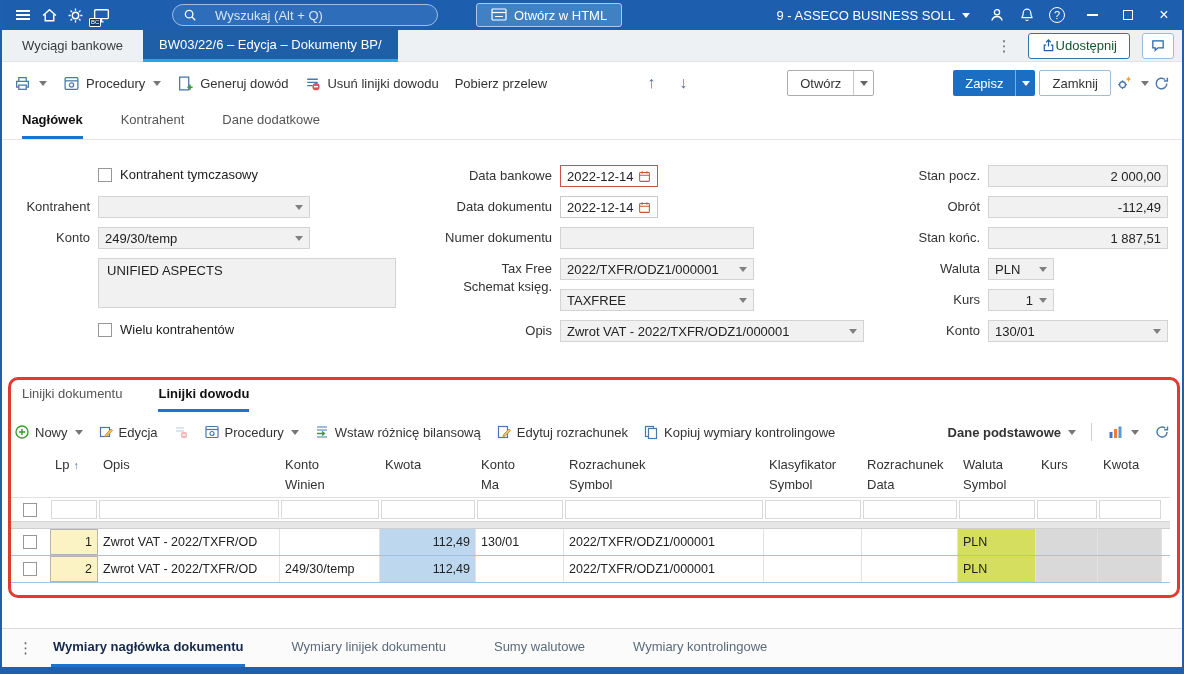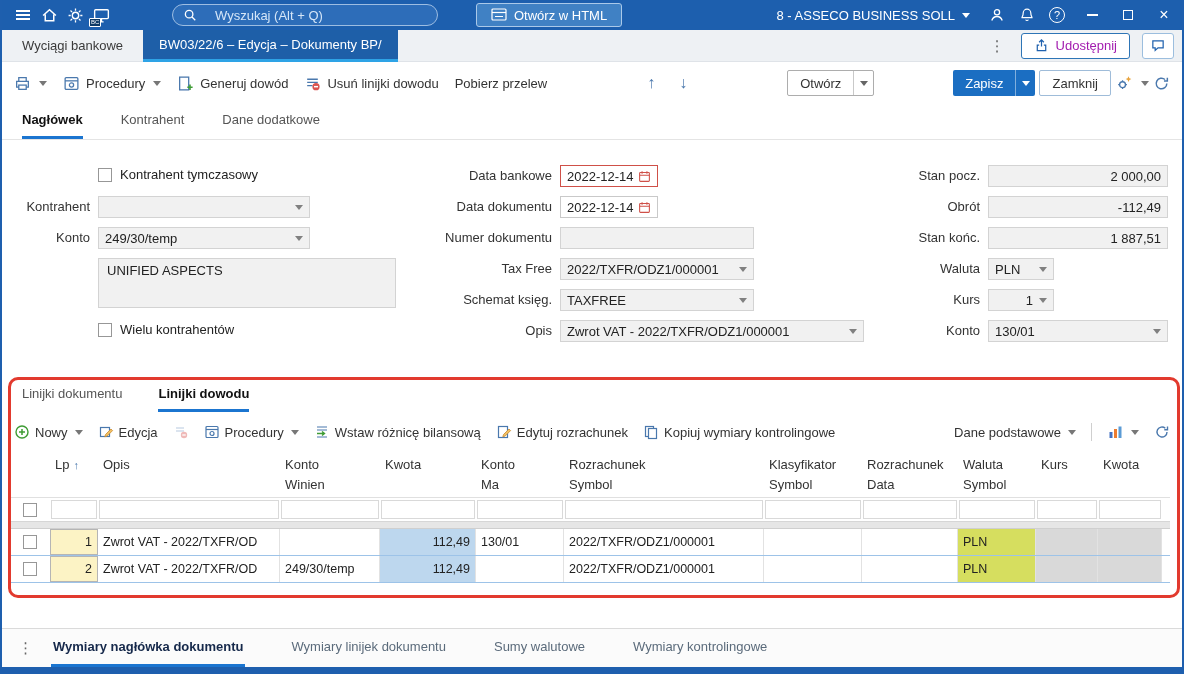--- a/index.html
+++ b/index.html
@@ -35,22 +35,22 @@
   .max-box { width:10px; height:10px; border:1.4px solid #fff; display:block; }
   .close-x { font-size:16px; line-height:16px; }
 
   
   .doctabs { height:32px; background:#eef1f4; display:flex; align-items:center; flex:0 0 auto; border-bottom:1px solid #dfe3e8; }
   .doctab-plain { padding:0 20px; color:#3a3a3a; cursor:pointer; }
   .doctab-active { height:32px; max-width:284px; background:#1e5fa8; color:#fff; display:flex; align-items:center;
                    padding:0 16px; border-bottom:3px solid #2ea3e6; cursor:pointer; white-space:nowrap; overflow:hidden; }
   .doctabs-right { margin-left:auto; display:flex; align-items:center; gap:12px; padding-right:8px; }
   .dots-v { color:#666; font-size:15px; cursor:pointer; padding:0 4px; }
-  .share-btn { height:26px; border:1px solid #2e75b6; background:#fff; color:#a21caf; border-radius:3px;
-               display:flex; align-items:center; gap:7px; padding:0 12px; cursor:pointer; font-size:13px; }
+  .share-btn { height:26px; border:1px solid #2e75b6; background:#fff; color:#14532d; border-radius:3px;
+               display:flex; align-items:center; padding:0 12px; cursor:pointer; font-size:13px; }
   .chat-btn { width:32px; height:26px; border:1px solid #9cbede; background:#fff; border-radius:3px;
               display:flex; align-items:center; justify-content:center; cursor:pointer; }
 
   
   .toolbar { height:42px; display:flex; align-items:center; flex:0 0 auto; padding:0 12px; gap:16px; color:#333; }
   .titem { display:flex; align-items:center; gap:6px; cursor:pointer; white-space:nowrap; }
   .titem .chev { color:#777; margin-left:2px; }
   .glyph-btn { color:#4a78ad; font-size:16px; cursor:pointer; padding:0 4px; }
   .btn { height:26px; border:1px solid #adadad; background:#fff; border-radius:2px; display:flex;
          align-items:center; cursor:pointer; }
@@ -87,21 +87,21 @@
              border:1px solid #d3d3d3; padding:4px 8px; color:#222; }
 
   
   .lines { height:222px; flex:0 0 auto; position:relative; }
   .ltabs { height:34px; display:flex; align-items:flex-end; gap:36px; padding-left:20px; }
   .ltab { padding-bottom:8px; color:#555; cursor:pointer; border-bottom:3px solid transparent; }
   .ltab.active { color:#111; font-weight:700; border-bottom-color:#1b75d0; }
   .ltoolbar { height:40px; display:flex; align-items:center; gap:15px; padding:0 12px; color:#333; }
   .ltoolbar .titem { gap:5px; }
   .sep-v { width:1px; height:18px; background:#cfcfcf; }
-  .bold { font-weight:400; }
+  .bold { font-weight:700; }
 
   .grid { display:grid; grid-template-columns:40px 48px 182px 100px 96px 88px 200px 98px 96px 78px 62px 64px 8px; }
   .tablewrap { margin-left:8px; width:1160px; }
   .thead { height:46px; border-bottom:1px solid #e0e0e0; }
   .hc { padding:3px 5px 0 5px; overflow:hidden; white-space:nowrap; color:#333; cursor:pointer; }
   .hc .h1, .hc .h2 { display:block; line-height:20px; }
   .sorticon { color:#4a78ad; font-size:11px; margin-left:4px; }
   .frow { height:24px; align-items:center; border-bottom:1px solid #d6d6d6; }
   .fcell { height:19px; margin:0 1px; background:#fff; border:1px solid #d9d9d9; cursor:text; }
   .fcell.nob { border:none; background:transparent; display:flex; align-items:center; justify-content:center; }
@@ -180,21 +180,21 @@
             <rect x="1" y="1" width="14" height="11" rx="1" stroke="#fff" fill="none" stroke-width="1.2"></rect>
             <path d="M1 4.5h14" stroke="#fff" stroke-width="1.2"></path>
             <path d="M4 8.5h8" stroke="#fff" stroke-width="1"></path>
           </svg>
       </span>
       <span>Otwórz w HTML</span>
     </div>
 
     <div class="tb-right">
       <div class="company">
-        <span>8 - ASSECO BUSINESS SOLL</span>
+        <span>9 - ASSECO BUSINESS SOLL</span>
         <span class="chev"></span>
       </div>
       <div class="tb-icon">
         <svg width="16" height="16" viewBox="0 0 16 16">
             <circle cx="8" cy="5.3" r="2.6" stroke="#fff" fill="none" stroke-width="1.3"></circle>
             <path d="M2.8 13.5c1-3 2.9-4 5.2-4s4.2 1 5.2 4" stroke="#fff" fill="none" stroke-width="1.3"></path>
           </svg>
       </div>
       <div class="tb-icon">
         <svg width="16" height="16" viewBox="0 0 16 16">
@@ -377,21 +377,21 @@
     </div>
     <span class="lbl lbl-m" style="top:87px;">Numer dokumentu</span>
     <div class="field" style="left:558px; top:87px; width:194px;">
       <span class="v"></span>
     </div>
     <span class="lbl lbl-m" style="top:118px;">Tax Free</span>
     <div class="field" style="left:558px; top:118px; width:194px;">
       <span class="v">2022/TXFR/ODZ1/000001</span>
       <span class="chev"></span>
     </div>
-    <span class="lbl lbl-m" style="top:149px;">Schemat księg.</span>
+    <span class="lbl lbl-m" style="top:136px;">Schemat księg.</span>
     <div class="field" style="left:558px; top:149px; width:194px;">
       <span class="v">TAXFREE</span>
       <span class="chev"></span>
     </div>
     <span class="lbl lbl-m" style="top:180px;">Opis</span>
     <div class="field" style="left:558px; top:180px; width:304px;">
       <span class="v">Zwrot VAT - 2022/TXFR/ODZ1/000001</span>
       <span class="chev"></span>
     </div>
 

